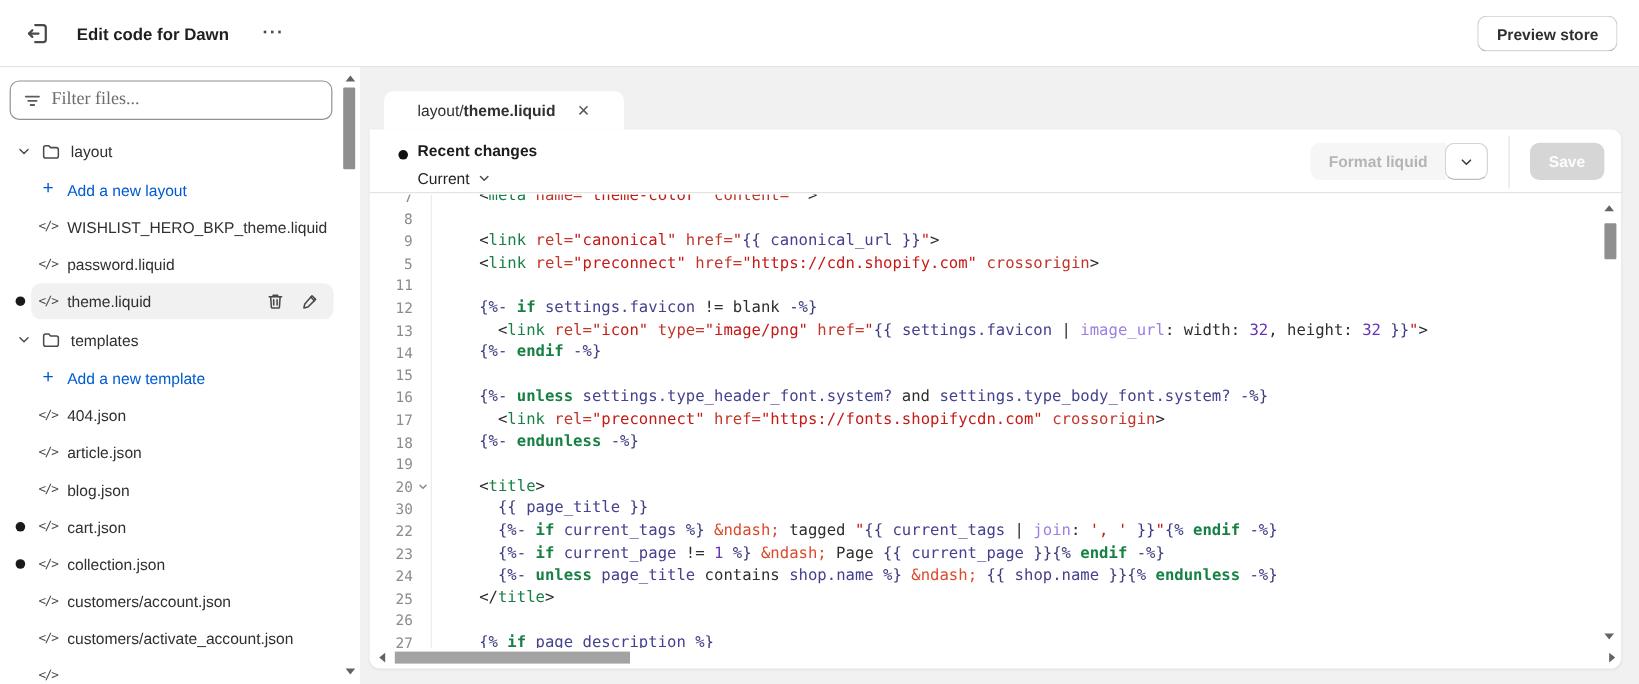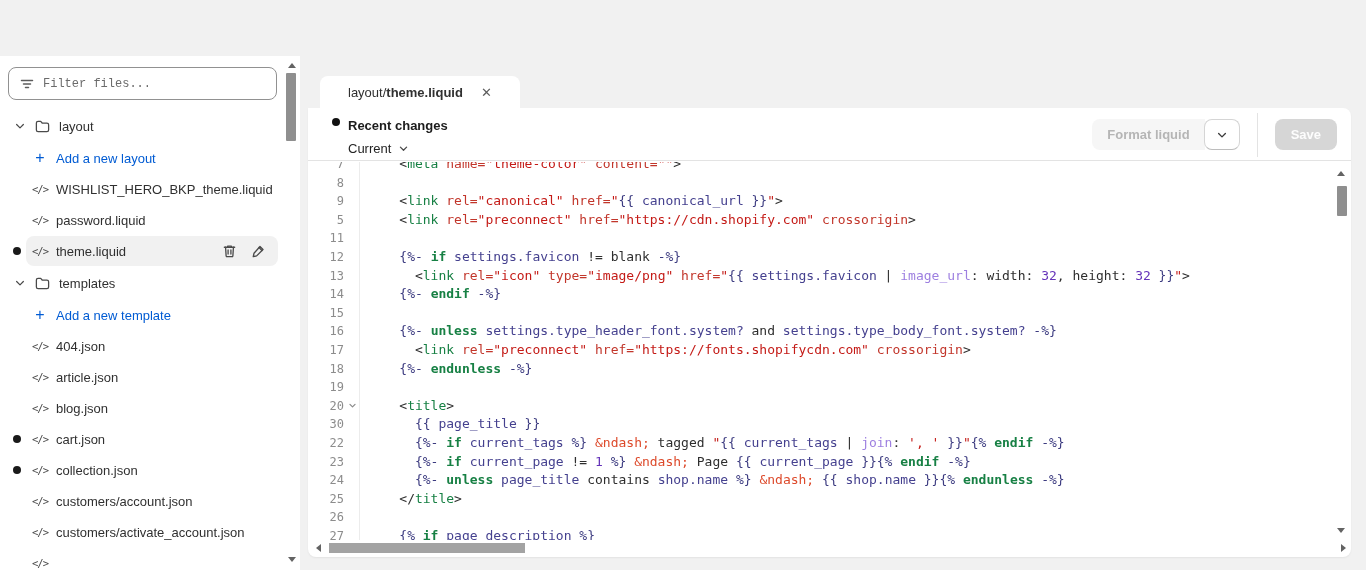--- a/index.html
+++ b/index.html
@@ -16,22 +16,22 @@
   .more-btn { margin-left:22px; font-size:15px; font-weight:700; color:#4a4a4a; letter-spacing:1px;
               cursor:pointer; padding:2px 6px; border-radius:6px; line-height:1; }
   .preview-btn { position:absolute; right:18px; top:13px; height:30px; padding:0 15px; background:#fff;
                  border:1px solid #cfcfcf; border-bottom-color:#b5b5b5; border-radius:8px; font-size:13px;
                  font-weight:700; color:#302f2f; display:flex; align-items:center; cursor:pointer; }
 
   
   .sidebar { position:absolute; left:0; top:56px; width:300px; height:514px; background:#fff; overflow:hidden; }
   .filter-box { position:absolute; left:8px; top:11px; width:269px; height:33px; border:1px solid #919191;
                 border-radius:8px; background:#fff; display:flex; align-items:center; padding:0 10px; gap:8px; }
-  .filter-box input { border:none; outline:none; font-size:12px; color:#303030; flex:1;
-                      font-family:Liberation Mono, monospace; background:transparent; }
+  .filter-box input { border:none; outline:none; font-size:15px; color:#303030; flex:1;
+                      font-family:Liberation Serif, serif; background:transparent; }
   .filter-box input::placeholder { color:#6b6b6b; }
   .tree { position:absolute; left:0; top:54px; width:300px; }
   .trow { height:32px; display:flex; align-items:center; position:relative; font-size:13px; cursor:pointer; }
   .trow-folder { padding-left:14px; margin-right:22px; gap:8px; }
   .trow-item { margin:1px 22px 1px 26px; height:30px; padding-left:6px; border-radius:8px; gap:8px; }
   .trow-item.sel { background:#f1f1f1; }
   .trow-add { color:#005bd3; }
   .trow-add .plus { color:#005bd3; font-size:16px; font-weight:400; width:16px; text-align:center; }
   .mod-dot { position:absolute; left:-13px; top:11px; width:8px; height:8px; border-radius:50%; background:#1a1a1a; }
   .code-glyph { font-family:"DejaVu Sans Mono", monospace; font-size:10.5px; color:#4a4a4a; letter-spacing:-1px; }
@@ -48,21 +48,21 @@
 
   
   .main { position:absolute; left:300px; top:56px; width:1066px; height:514px; }
   .tab { position:absolute; left:20px; top:20px; height:33px; background:#fff; border-radius:8px 8px 0 0;
          display:flex; align-items:center; padding:0 28px; gap:18px; font-size:13px; cursor:pointer; }
   .tab .tname b { font-weight:700; }
   .tab-close { color:#5c5c5c; font-size:13px; cursor:pointer; line-height:1; }
   .card { position:absolute; left:8px; top:52px; width:1043px; height:449px; background:#fff; border-radius:8px;
           border-top-left-radius:0; box-shadow:0 1px 2px rgba(0,0,0,.06); }
   .card-head { position:absolute; left:0; top:0; right:0; height:53px; border-bottom:1px solid #e3e3e3; }
-  .changes-line { position:absolute; left:24px; top:10px; display:flex; align-items:flex-start; gap:8px; }
+  .changes-line { position:absolute; left:24px; top:10px; display:flex; align-items:flex-end; gap:8px; }
   .changes-dot { width:8px; height:8px; border-radius:50%; background:#111; }
   .changes-label { font-size:13px; font-weight:700; color:#1c1c1c; }
   .current-sel { position:absolute; left:40px; top:33px; display:flex; align-items:center; gap:7px; font-size:13px;
                  color:#242424; cursor:pointer; }
   .head-right { position:absolute; right:14px; top:11px; display:flex; align-items:center; height:31px;justify-content:space-between; }
   .format-split { display:flex; align-items:stretch; height:31px; }
   .format-main { background:#f6f6f6; color:#b5b5b5; font-size:13px; font-weight:700; border-radius:8px 0 0 8px;
                  display:flex; align-items:center; padding:0 15px; }
   .format-chev { width:36px; background:#fff; border:1px solid #d5d5d5; border-bottom-color:#bdbdbd;
                  border-radius:8px; margin-left:-1px; display:flex; align-items:center; justify-content:center;
@@ -92,20 +92,36 @@
   .tk-e { color:#dd4a2b; }
 
   .hscroll { position:absolute; left:0; bottom:2px; right:15px; height:14px; }
   .hthumb { position:absolute; left:21px; top:2px; width:196px; height:10px; background:#a3a3a3; }
 </style>
 </head>
 <body>
 
 <div class="app">
 
+  <header class="topbar">
+    <div class="exit-btn">
+      <span class="ic">
+        <svg width="22" height="22" viewBox="0 0 20 20" fill="none" stroke="#4a4a4a" stroke-width="1.7" stroke-linecap="round" stroke-linejoin="round">
+          <path d="M8.5 3.5h6a2 2 0 0 1 2 2v9a2 2 0 0 1-2 2h-6"></path>
+          <path d="M11 10H3.8"></path>
+          <path d="M6.3 7.5 3.8 10l2.5 2.5"></path>
+        </svg>
+      </span>
+    </div>
+    <div class="tb-title">Edit code for Dawn</div>
+    <div class="more-btn">
+      <span>···</span>
+    </div>
+    <button class="preview-btn">Preview store</button>
+  </header>
 
   <aside class="sidebar">
     <div class="filter-box">
       <span class="ic">
         <svg width="16" height="16" viewBox="0 0 16 16" fill="none" stroke="#5c5c5c" stroke-width="1.5" stroke-linecap="round">
           <path d="M2.5 4.5h11"></path>
             <path d="M4.5 8h7"></path>
             <path d="M6.5 11.5h3"></path>
         </svg>
       </span>

